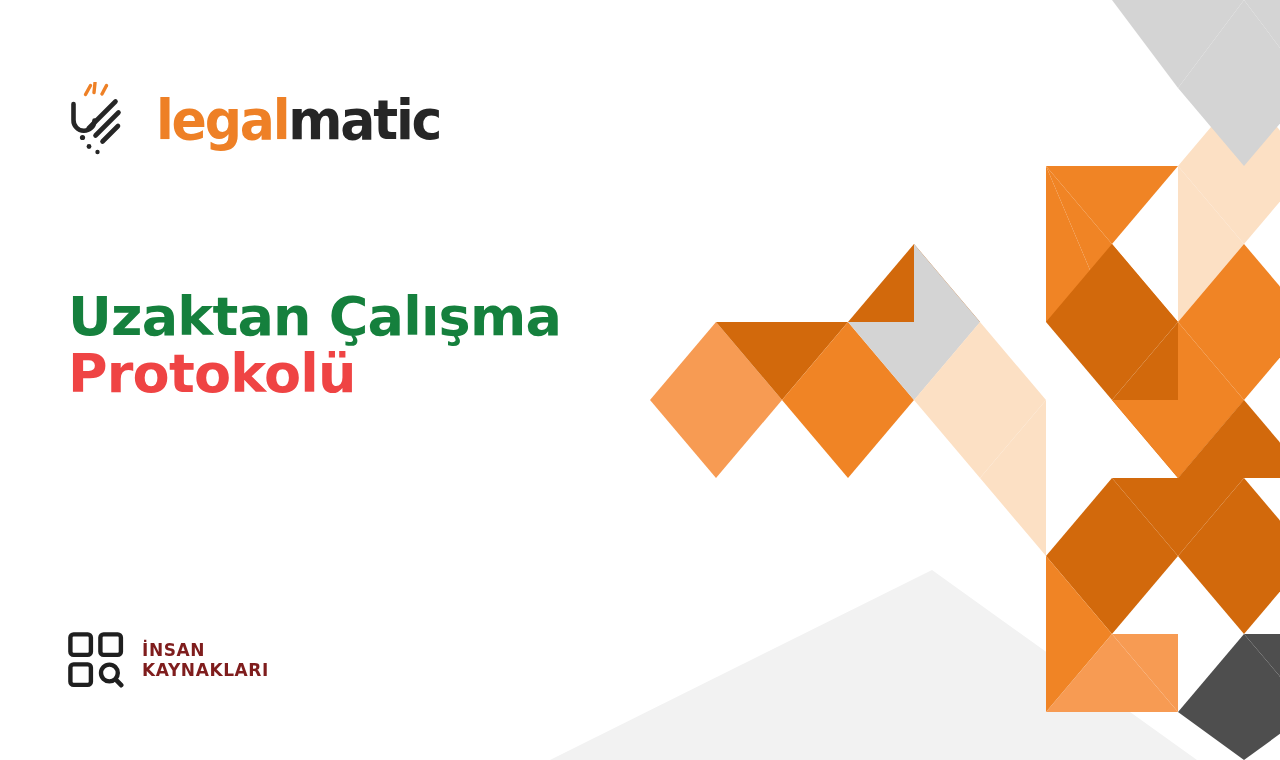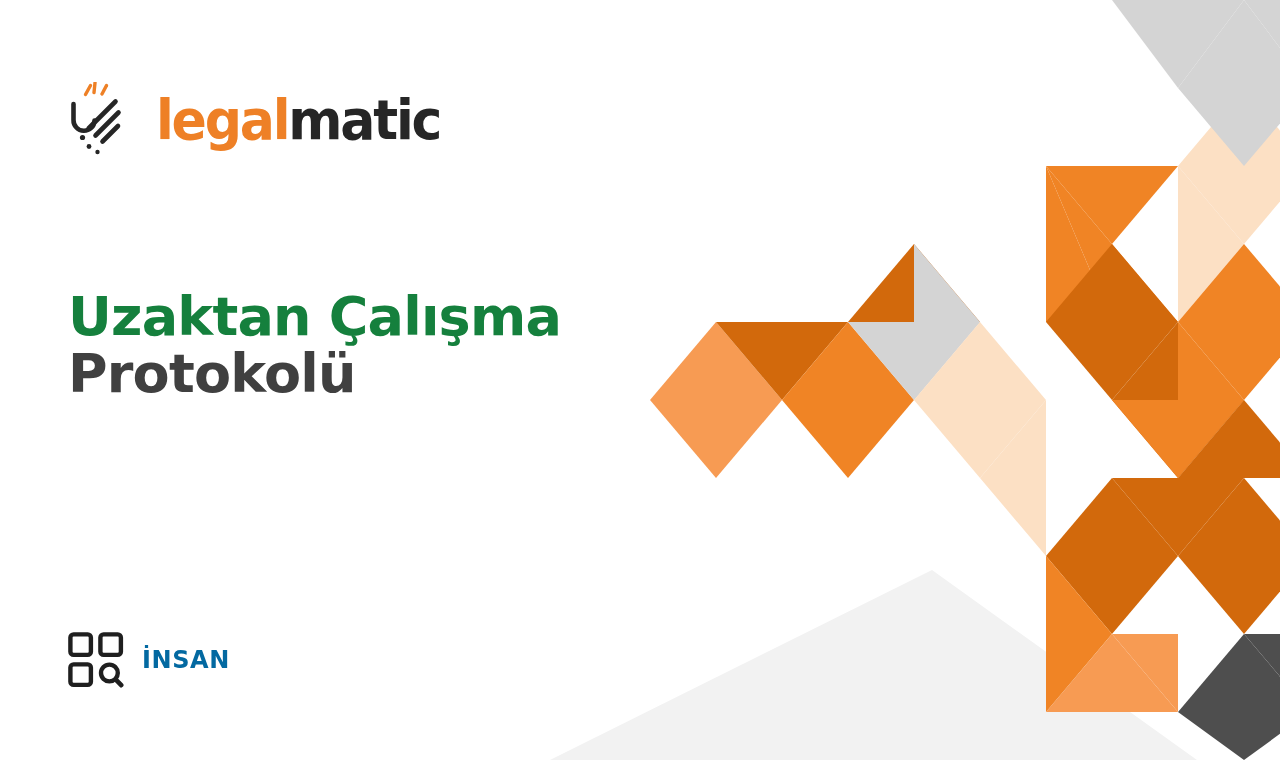--- a/index.html
+++ b/index.html
@@ -56,42 +56,42 @@
   }
   .title-line {
     font-family:"DejaVu Sans", sans-serif;
     font-size:54px;
     font-weight:bold;
     letter-spacing:-0.8px;
     white-space:nowrap;
     display:block;
   }
   #title-line-1 { color:#15803d; }
-  #title-line-2 { color:#404040; }
+  #title-line-2 { color:#ef4444; }
 
   
   #dept-badge {
     position:absolute;
     left:56px; top:632px;
     display:flex;
     align-items:center;
     gap:18px;
   }
   #dept-icon { width:56px; height:56px; display:block; flex:none; }
   #dept-text {
     display:flex;
     flex-direction:column;
     line-height:1.18;
   }
   .dept-line {
     font-family:"DejaVu Sans", sans-serif;
-    font-size:24px;
+    font-size:17px;
     font-weight:bold;
     letter-spacing:0.6px;
-    color:#0369a1;
+    color:#7f1d1d;
     white-space:nowrap;
   }
 </style>
 </head>
 <body>
 
 <div id="cover">
 
   <svg id="artwork" viewBox="0 0 1280 760" xmlns="http://www.w3.org/2000/svg" aria-hidden="true">
     <g id="wedge-layer">
@@ -182,16 +182,17 @@
     <svg id="dept-icon" viewBox="0 0 56 56" xmlns="http://www.w3.org/2000/svg">
       <rect x="2.4" y="2.4" width="20.5" height="20.5" rx="3.2" fill="none" stroke="#1F1F1F" stroke-width="4.4"></rect>
       <rect x="32.4" y="2.4" width="20.5" height="20.5" rx="3.2" fill="none" stroke="#1F1F1F" stroke-width="4.4"></rect>
       <rect x="2.4" y="32.4" width="20.5" height="20.5" rx="3.2" fill="none" stroke="#1F1F1F" stroke-width="4.4"></rect>
       <circle cx="41.4" cy="41.0" r="8.4" fill="none" stroke="#1F1F1F" stroke-width="4.4"></circle>
       <line x1="47.6" y1="47.4" x2="53.2" y2="53.2" stroke="#1F1F1F" stroke-width="4.6" stroke-linecap="round"></line>
     </svg>
 
     <div id="dept-text">
       <span class="dept-line">İNSAN</span>
+      <span class="dept-line">KAYNAKLARI</span>
     </div>
   </div>
 
 </div>
 
 </body></html>

